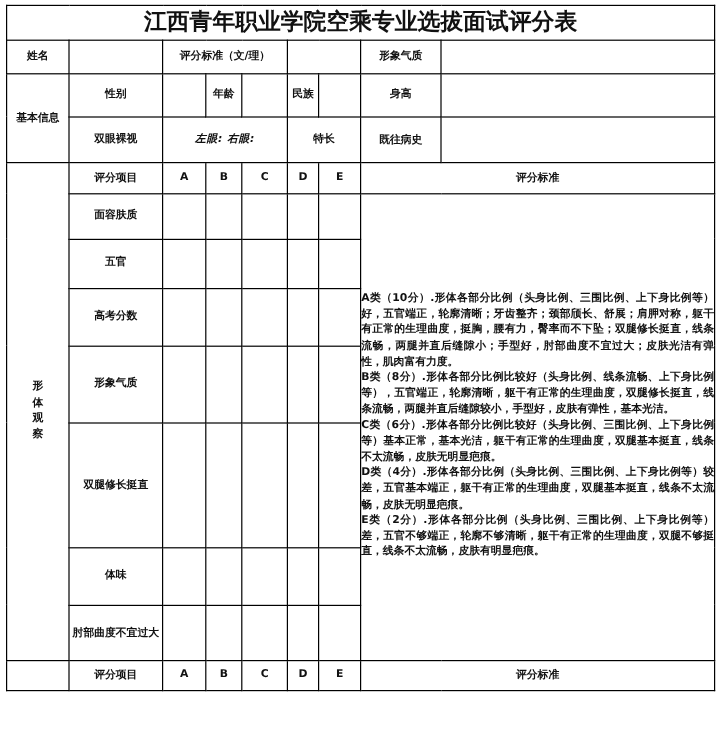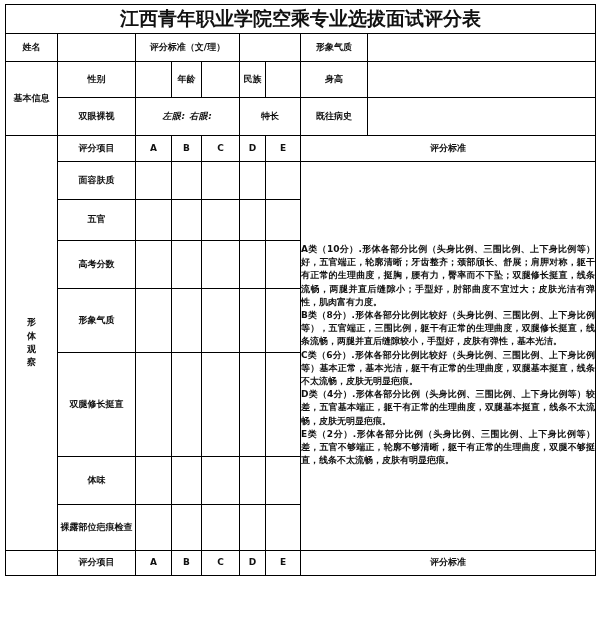--- a/index.html
+++ b/index.html
@@ -157,21 +157,21 @@
 
     <tr style="height:38px">
       <td class="label-cell">面容肤质</td>
       <td></td>
       <td></td>
       <td></td>
       <td></td>
       <td></td>
       <td class="crit-cell" colspan="2" rowspan="7">
         <p>A类（10分）.形体各部分比例（头身比例、三围比例、上下身比例等）好，五官端正，轮廓清晰；牙齿整齐；颈部颀长、舒展；肩胛对称，躯干有正常的生理曲度，挺胸，腰有力，臀率而不下坠；双腿修长挺直，线条流畅，两腿并直后缝隙小；手型好，肘部曲度不宜过大；皮肤光洁有弹性，肌肉富有力度。</p>
-        <p>B类（8分）.形体各部分比例比较好（头身比例、三围比例、上下身比例等），五官端正，三围比例，躯干有正常的生理曲度，双腿修长挺直，线条流畅，两腿并直后缝隙较小，手型好，皮肤有弹性，基本光洁。</p>
+        <p>B类（8分）.形体各部分比例比较好（头身比例、线条流畅、上下身比例等），五官端正，轮廓清晰，躯干有正常的生理曲度，双腿修长挺直，线条流畅，两腿并直后缝隙较小，手型好，皮肤有弹性，基本光洁。</p>
         <p>C类（6分）.形体各部分比例比较好（头身比例、三围比例、上下身比例等）基本正常，基本光洁，躯干有正常的生理曲度，双腿基本挺直，线条不太流畅，皮肤无明显疤痕。</p>
         <p>D类（4分）.形体各部分比例（头身比例、三围比例、上下身比例等）较差，五官基本端正，躯干有正常的生理曲度，双腿基本挺直，线条不太流畅，皮肤无明显疤痕。</p>
         <p>E类（2分）.形体各部分比例（头身比例、三围比例、上下身比例等）差，五官不够端正，轮廓不够清晰，躯干有正常的生理曲度，双腿不够挺直，线条不太流畅，皮肤有明显疤痕。</p>
       </td>
     </tr>
 
     <tr style="height:41px">
       <td class="label-cell">五官</td>
       <td></td>
       <td></td>
@@ -210,21 +210,21 @@
     <tr style="height:48px">
       <td class="label-cell">体味</td>
       <td></td>
       <td></td>
       <td></td>
       <td></td>
       <td></td>
     </tr>
 
     <tr style="height:46px">
-      <td class="label-cell two-line">裸露部位疤痕检查</td>
+      <td class="label-cell two-line">肘部曲度不宜过大</td>
       <td></td>
       <td></td>
       <td></td>
       <td></td>
       <td></td>
     </tr>
 
     <tr style="height:25px">
       <td></td>
       <td class="crit-head">评分项目</td>

